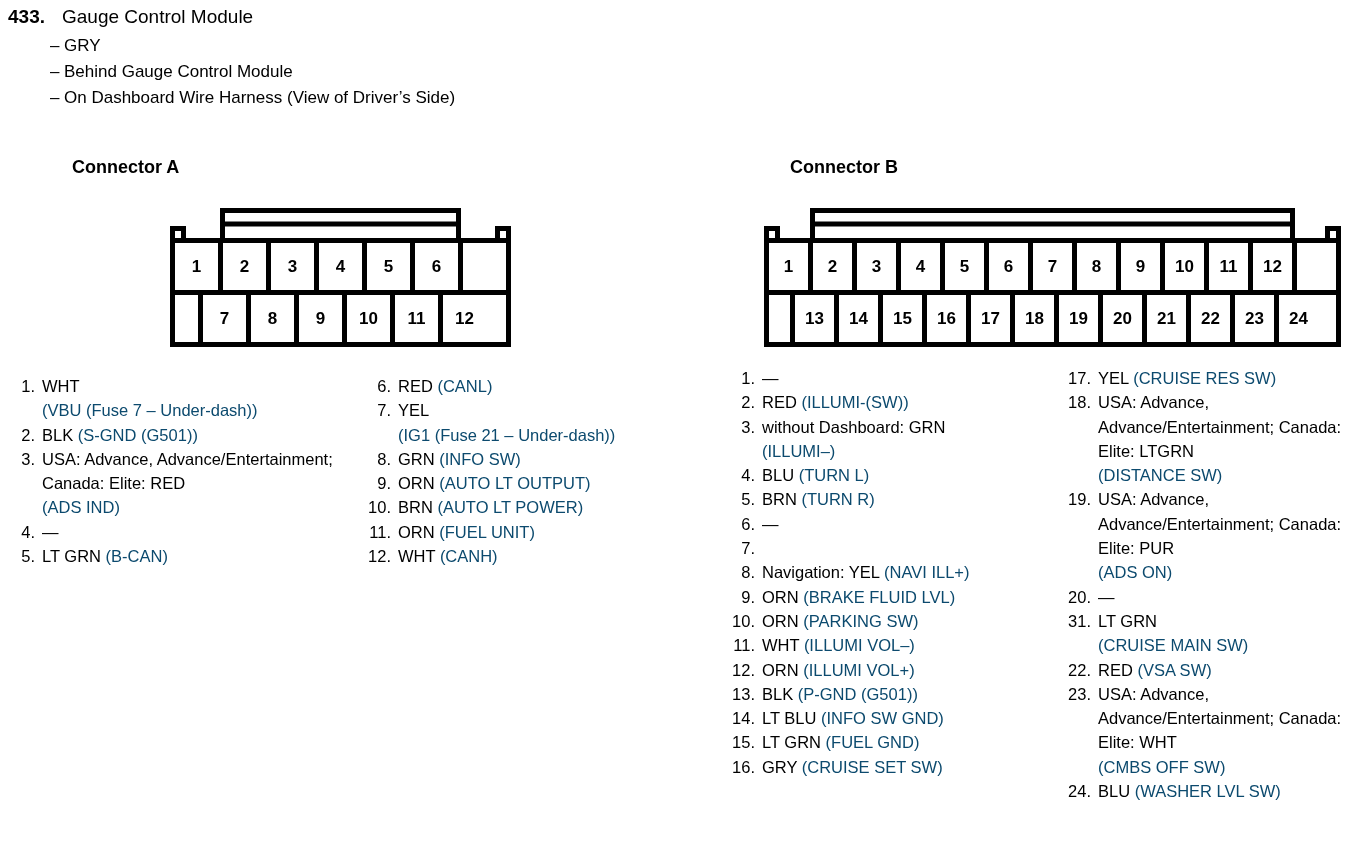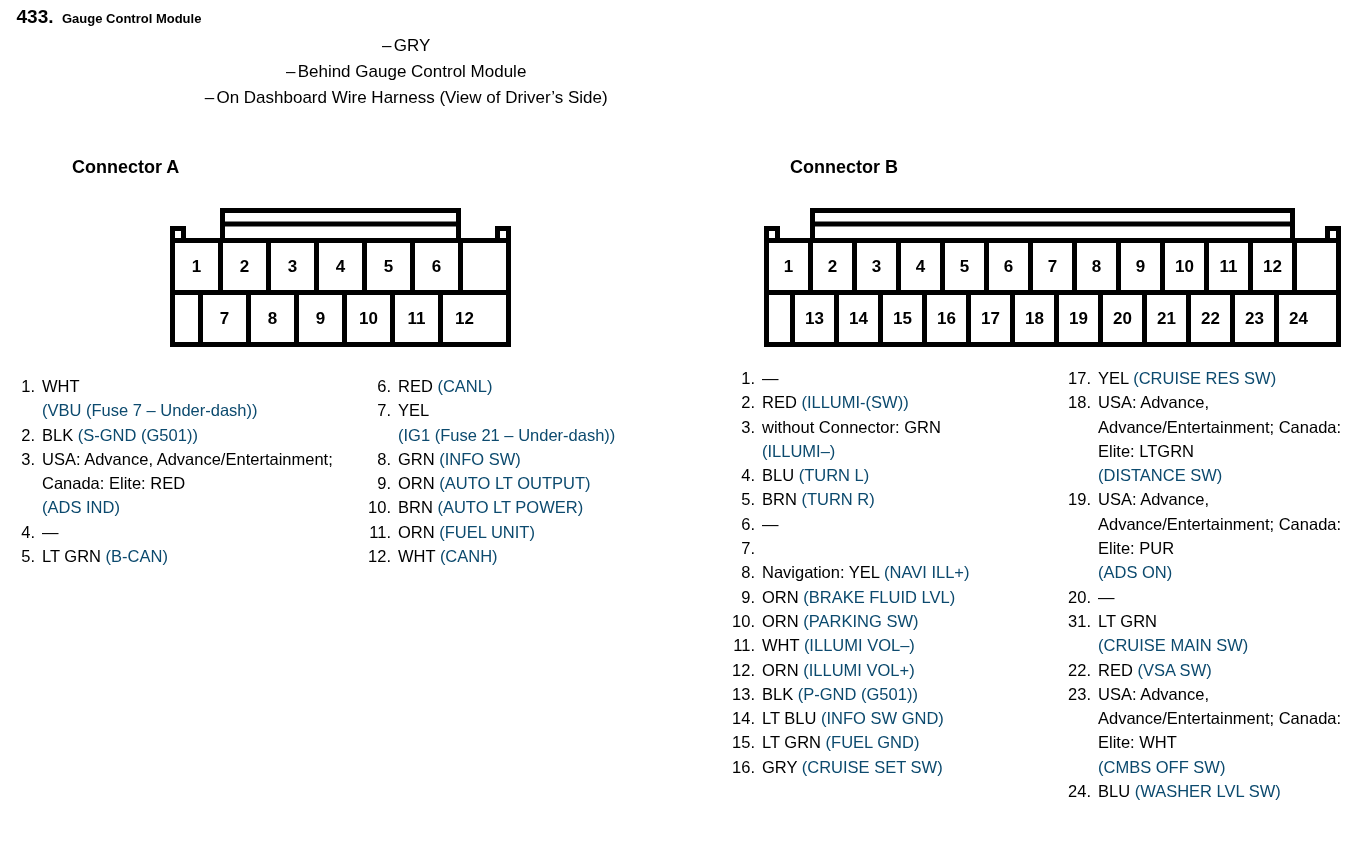--- a/index.html
+++ b/index.html
@@ -9,24 +9,24 @@
   }
   body {
     width: 1358px; height: 862px;
     position: relative;
     font-family: "Liberation Sans", sans-serif;
     color: #000000;
     overflow: hidden;
   }
 
   
-  #header { position: absolute; left: 0; top: 0; width: 760px; text-align: center; }
+  #header { position: absolute; left: 0; top: 0; width: 760px; }
   .title-row { display: flex; align-items: baseline; padding-left: 8px; padding-top: 6px; }
   .title-num { font-size: 19px; font-weight: bold; width: 54px; flex: none; }
-  .title-text { font-size: 13px; font-weight: bold; }
+  .title-text { font-size: 19px; font-weight: normal; }
   .sub-list { margin-top: 5px; padding-left: 50px; }
   .sub-item { font-size: 17px; line-height: 26px; white-space: nowrap; }
   .sub-dash { display: inline-block; width: 14px; }
 
   
   .conn-heading { position: absolute; font-size: 18px; font-weight: bold; }
   #connA-heading { left: 72px; top: 157px; text-align: right; }
   #connB-heading { left: 790px; top: 157px; }
 
   
@@ -198,21 +198,21 @@
     <div class="pin">
       <span class="pin-num">1.</span>
       <span class="pin-body"><span>—</span></span>
     </div>
     <div class="pin">
       <span class="pin-num">2.</span>
       <span class="pin-body"><span>RED</span> <span class="sig">(ILLUMI-(SW))</span></span>
     </div>
     <div class="pin">
       <span class="pin-num">3.</span>
-      <span class="pin-body"><span>without Connector: GRN</span><br><span class="sig">(ILLUMI–)</span></span>
+      <span class="pin-body"><span>without Dashboard: GRN</span><br><span class="sig">(ILLUMI–)</span></span>
     </div>
     <div class="pin">
       <span class="pin-num">4.</span>
       <span class="pin-body"><span>BLU</span> <span class="sig">(TURN L)</span></span>
     </div>
     <div class="pin">
       <span class="pin-num">5.</span>
       <span class="pin-body"><span>BRN</span> <span class="sig">(TURN R)</span></span>
     </div>
     <div class="pin">

